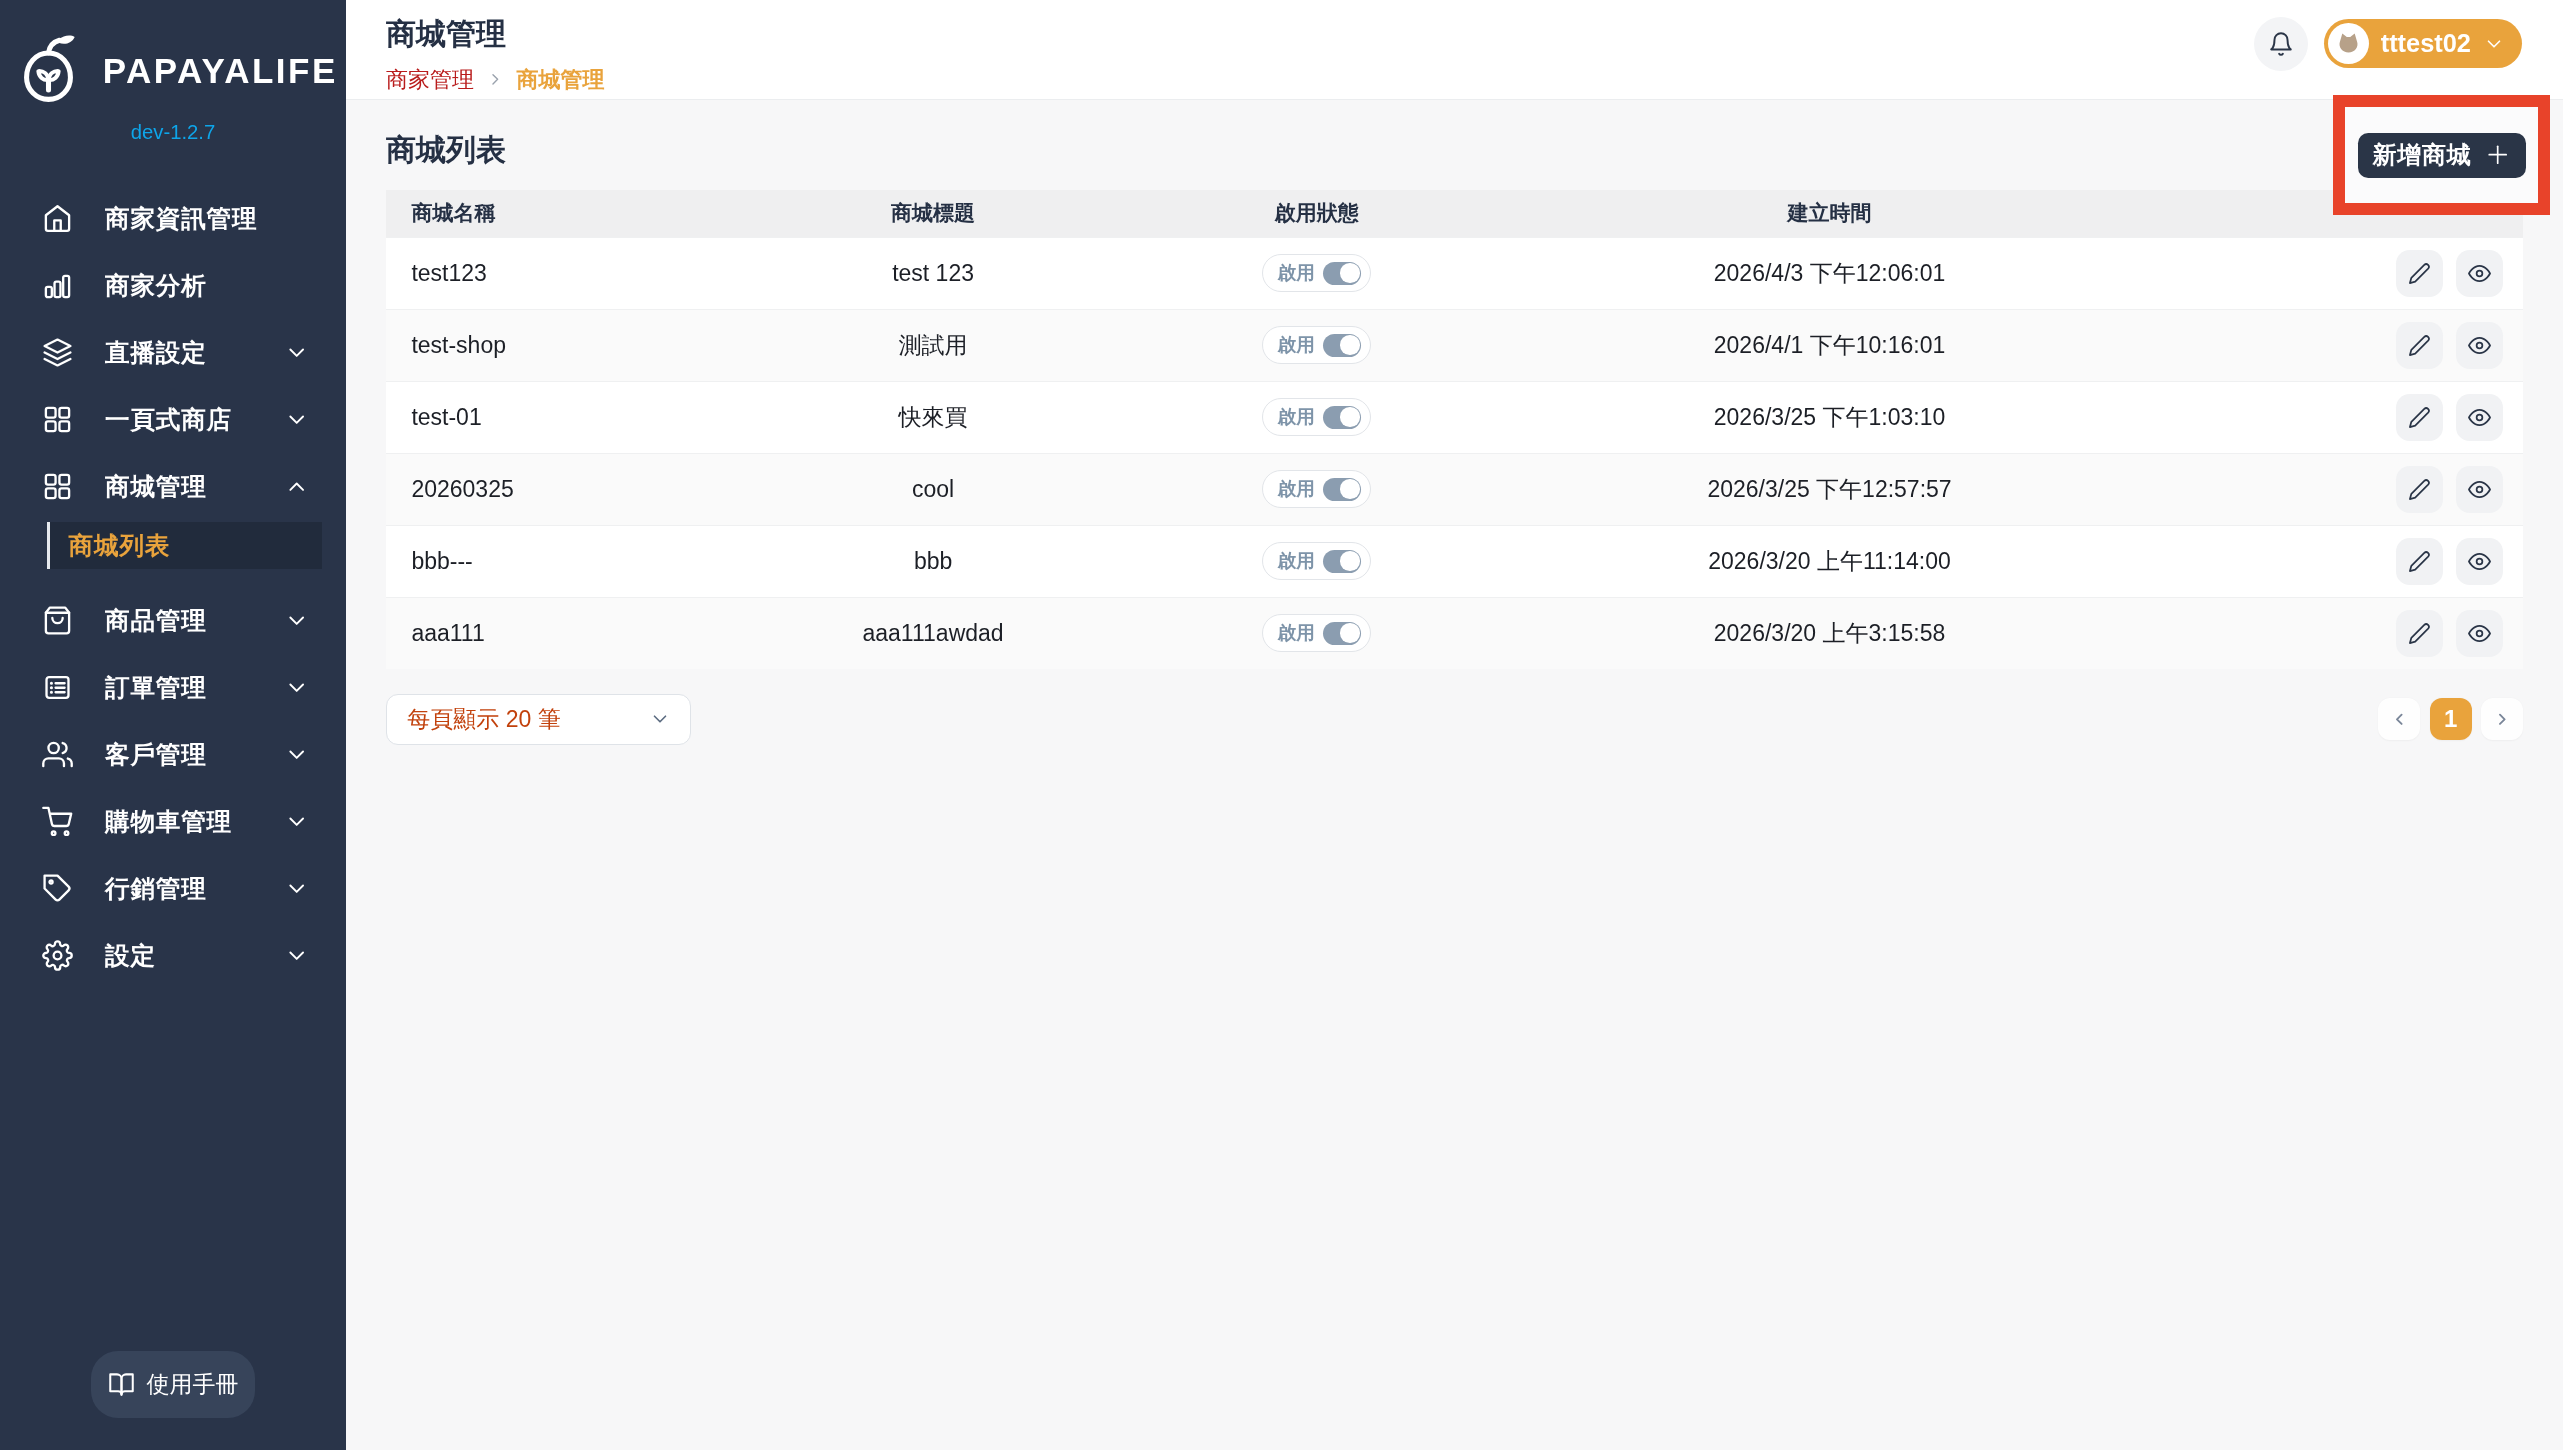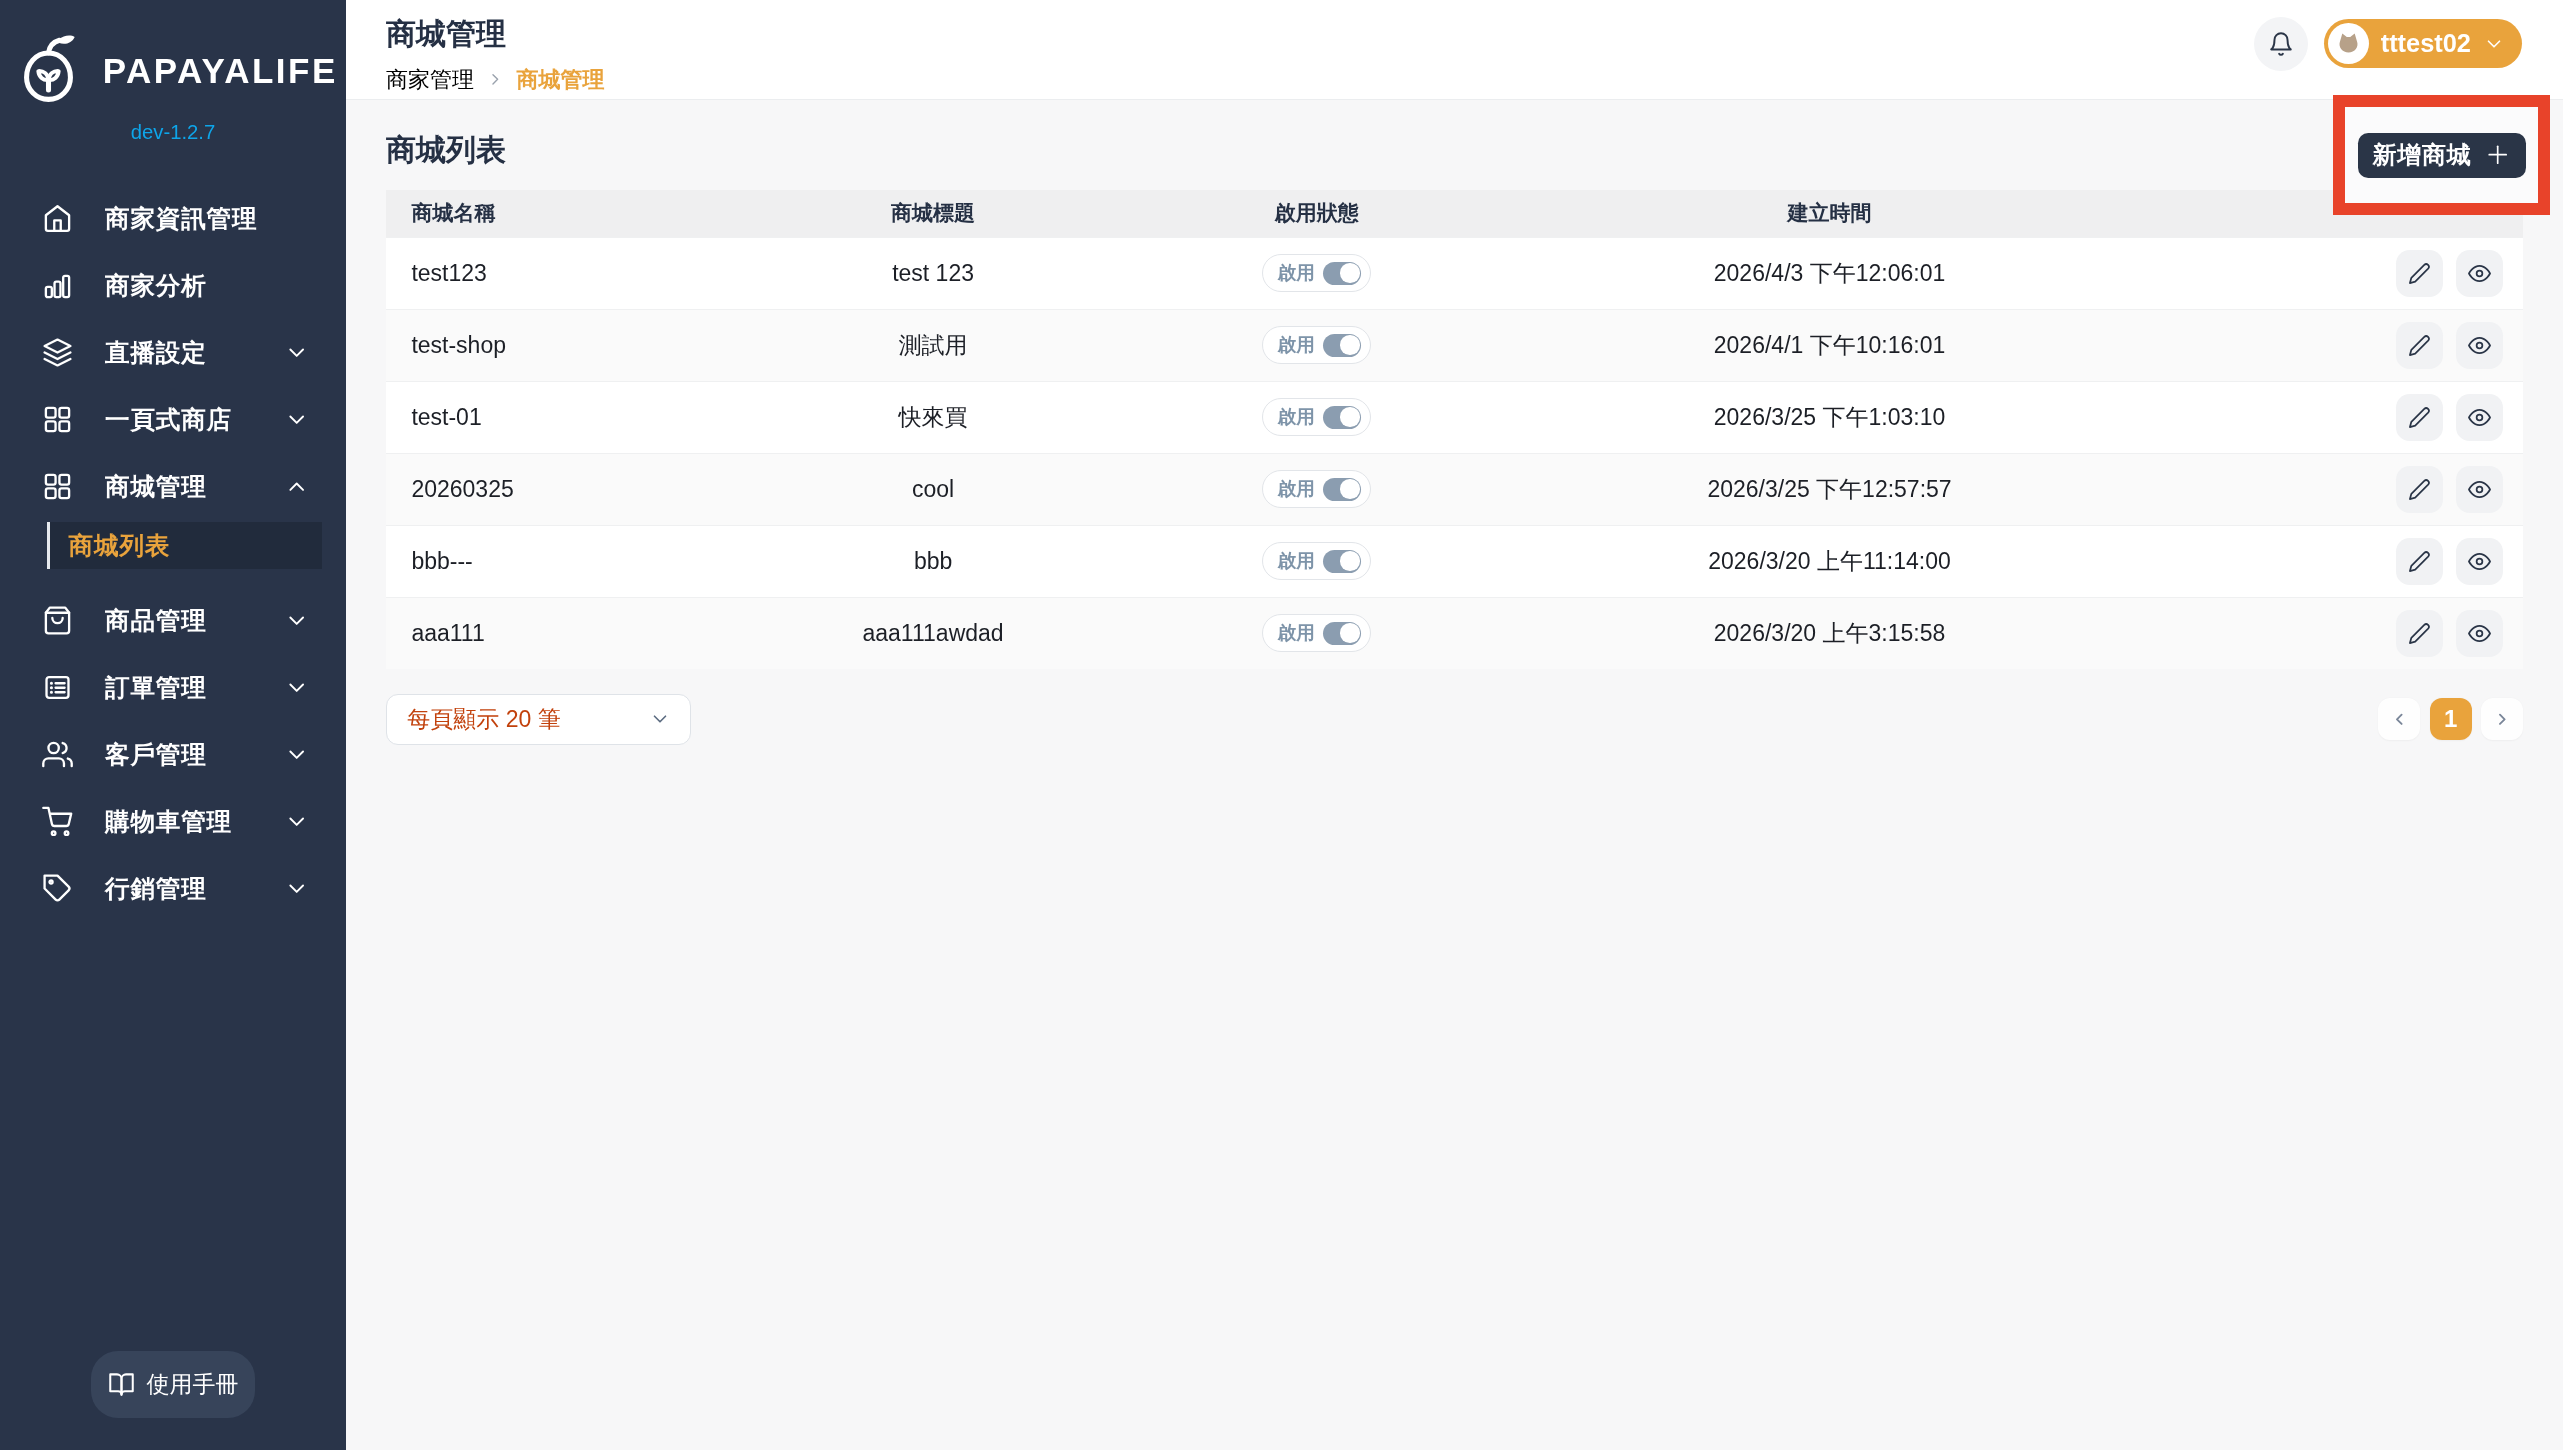--- a/index.html
+++ b/index.html
@@ -26,21 +26,21 @@
      display:flex; align-items:center; justify-content:center; gap:12px; cursor:pointer; border:none; }
   .manual-pill svg { width:27px; height:27px; }
   .manual-label { font-size:23px; color:#fff; }
 
   
   .main { margin-left:346px; }
   .header { height:100px; background:#fff; border-bottom:1.7px solid #EBEDEF;
      display:flex; justify-content:space-between; align-items:flex-start; padding:13.6px 41px 0 40px; }
   .page-title { font-size:30px; font-weight:bold; color:#253044; }
   .breadcrumb { display:flex; align-items:center; gap:12px; margin-top:10.2px; }
-  .crumb-prev { font-size:22px; color:#000000; }
+  .crumb-prev { font-size:22px; color:#b91c1c; }
   .crumb-sep { width:18.6px; height:18.6px; color:#9AA2AD; stroke-width:2.4; }
   .crumb-current { font-size:22px; font-weight:bold; color:#E9A33C; }
   .header-right { display:flex; align-items:center; gap:15.3px; margin-top:3.4px; }
   .bell-btn { width:54px; height:54px; border-radius:50%; background:#F3F4F6; border:none;
      display:flex; align-items:center; justify-content:center; cursor:pointer; color:#2A3547; }
   .bell-btn svg { width:26px; height:26px; }
   .user-pill { height:49px; border-radius:24.6px; background:#E9A33C; border:none; display:flex;
      align-items:center; gap:12px; padding:0 17px 0 4.2px; cursor:pointer; }
   .avatar { width:41px; height:41px; border-radius:50%; background:#fff; display:flex; align-items:center; justify-content:center; }
   .avatar svg { width:27px; height:27px; fill:#B7A189; stroke:none; }
@@ -307,20 +307,31 @@
     <span class="nav-icon">
           <svg class="icon nav-ic" viewBox="0 0 37 37" width="31" height="31">
             <use href="#tag-icon"></use>
           </svg>
         </span>
     <span class="nav-label">行銷管理</span>
     <svg class="icon nav-chev" viewBox="0 0 30 30" width="25.4" height="25.4">
           <use href="#chevron-down-icon"></use>
         </svg>
   </div>
+      <div class="nav-item">
+    <span class="nav-icon">
+          <svg class="icon nav-ic" viewBox="0 0 37 37" width="31" height="31">
+            <use href="#gear-icon"></use>
+          </svg>
+        </span>
+    <span class="nav-label">設定</span>
+    <svg class="icon nav-chev" viewBox="0 0 30 30" width="25.4" height="25.4">
+          <use href="#chevron-down-icon"></use>
+        </svg>
+  </div>
     </nav>
 
   <button class="manual-pill">
     <svg class="icon" viewBox="0 0 32 32" width="27" height="27">
         <use href="#book-open-icon"></use>
       </svg>
     <span class="manual-label">使用手冊</span>
   </button>
 </aside>
 

